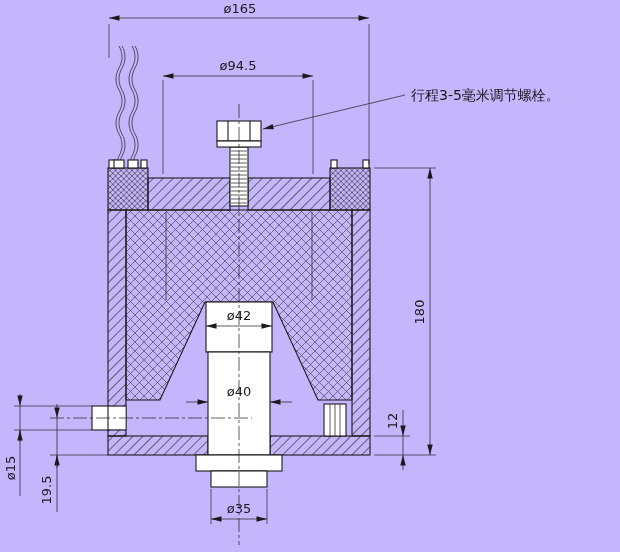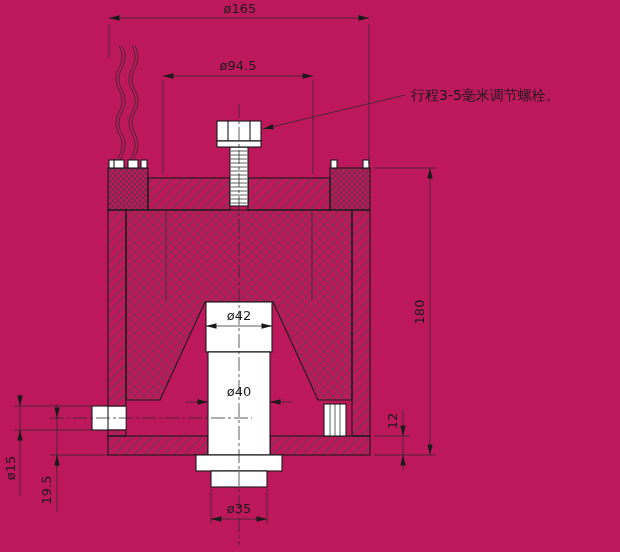--- a/index.html
+++ b/index.html
@@ -1,16 +1,16 @@
 <!DOCTYPE html>
 <html><head>
 <meta charset="utf-8">
 <style>
   html,body{margin:0;padding:0;background:#ffffff;}
-  .sheet{position:relative;width:620px;height:552px;background:#be185d;overflow:hidden;
+  .sheet{position:relative;width:620px;height:552px;background:#c4b5fd;overflow:hidden;
          font-family:"DejaVu Sans",sans-serif;}
   svg{display:block;}
   text{font-family:"DejaVu Sans",sans-serif;fill:#1a1a1a;}
   .dim{font-size:13px;}
   .note{font-size:14px;}
   .outline{fill:none;stroke:#1a1a1a;stroke-width:1.1;}
   .thin{stroke:#2a2a2a;stroke-width:0.75;fill:none;}
   .ext{stroke:#2a2a2a;stroke-width:0.7;fill:none;}
   .center{stroke:#2a2a2a;stroke-width:0.75;fill:none;stroke-dasharray:14 3 3 3;}
   .white{fill:#ffffff;stroke:#1a1a1a;stroke-width:1.1;}

